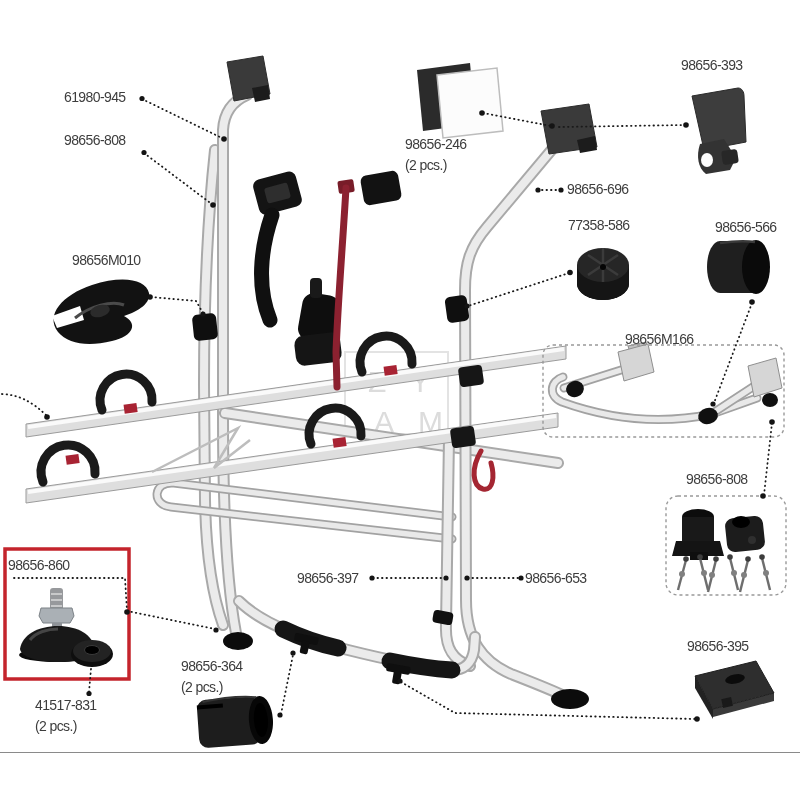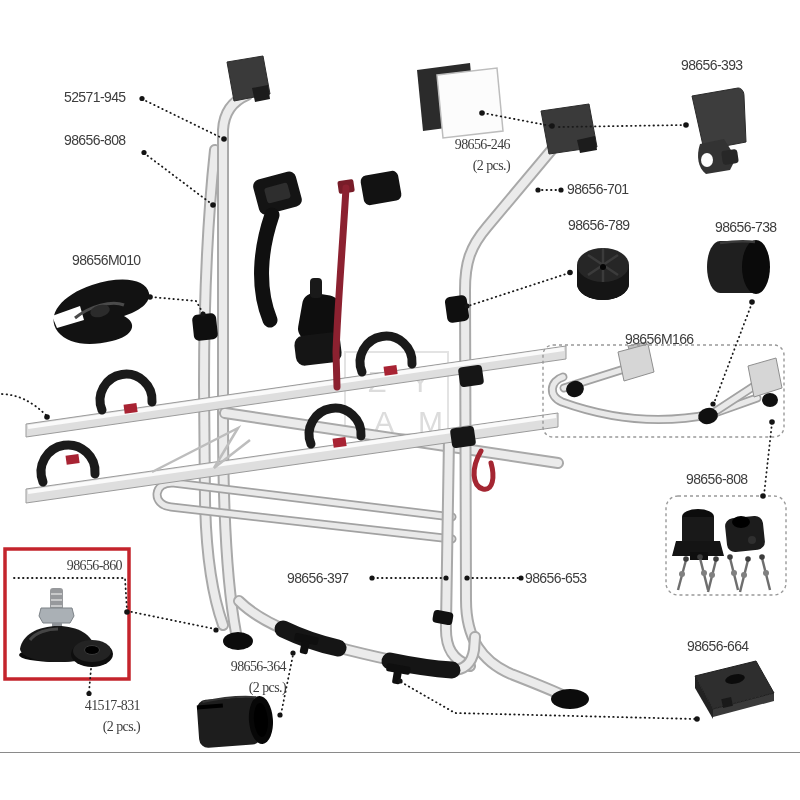--- a/index.html
+++ b/index.html
@@ -1,21 +1,21 @@
 <!DOCTYPE html>
 <html><head>
 <meta charset="utf-8">
 <style>
   html,body{margin:0;padding:0;background:#ffffff;}
   #stage{position:relative;width:800px;height:800px;background:#ffffff;overflow:hidden;
          font-family:"Liberation Sans",sans-serif;}
   #stage svg{position:absolute;left:0;top:0;}
   .lbl{position:absolute;font-size:14px;letter-spacing:-0.6px;color:#3d3d3d;
        white-space:nowrap;line-height:21px;z-index:5;}
-  .lbl-c{text-align:right;font-family:Liberation Serif, serif;}
+  .lbl-c{text-align:left;}
   .tubeA{fill:none;stroke:#a9a9a9;stroke-width:12;stroke-linecap:round;}
   .tubeB{fill:none;stroke:#ebebeb;stroke-width:8;stroke-linecap:round;}
   .tubeA2{fill:none;stroke:#a2a2a2;stroke-width:9;stroke-linecap:round;}
   .tubeB2{fill:none;stroke:#e9e9e9;stroke-width:5.5;stroke-linecap:round;}
   .dotted{fill:none;stroke:#1a1a1a;stroke-width:1.8;stroke-linecap:round;
           stroke-dasharray:0.5 4;}
   .ldot{fill:#141414;}
   .dashbox{fill:none;stroke:#999999;stroke-width:1.4;stroke-dasharray:3 3;}
   .wmtext{fill:#dcdcdc;font-family:"Liberation Sans",sans-serif;font-size:30px;
           letter-spacing:24px;}
@@ -312,45 +312,45 @@
     <circle class="ldot" cx="372" cy="578" r="2.6"></circle>
         <circle class="ldot" cx="446" cy="578" r="2.6"></circle>
     <circle class="ldot" cx="467" cy="578" r="2.6"></circle>
         <circle class="ldot" cx="521" cy="578" r="2.6"></circle>
     <circle class="ldot" cx="400" cy="681" r="2.6"></circle>
         <circle class="ldot" cx="697" cy="719" r="2.8"></circle>
     <circle class="ldot" cx="47" cy="417" r="2.8"></circle>
   </g>
 </svg>
 
-<div class="lbl" style="left:64px;top:87px">52571-945</div>
+<div class="lbl" style="left:64px;top:87px">61980-945</div>
 <div class="lbl" style="left:64px;top:130px">98656-808</div>
 <div class="lbl" style="left:72px;top:250px">98656M010</div>
 
 <div class="lbl lbl-c" style="left:405px;top:134px;width:105px">
   <div>98656-246</div>
   <div>(2 pcs.)</div>
 </div>
 
 <div class="lbl" style="left:681px;top:55px">98656-393</div>
-<div class="lbl" style="left:567px;top:179px">98656-701</div>
-<div class="lbl" style="left:568px;top:215px">98656-789</div>
-<div class="lbl" style="left:715px;top:217px">98656-738</div>
+<div class="lbl" style="left:567px;top:179px">98656-696</div>
+<div class="lbl" style="left:568px;top:215px">77358-586</div>
+<div class="lbl" style="left:715px;top:217px">98656-566</div>
 <div class="lbl" style="left:625px;top:329px">98656M166</div>
 <div class="lbl" style="left:686px;top:469px">98656-808</div>
 
 <div class="lbl lbl-c" style="left:8px;top:555px;width:114px">98656-860</div>
 
 <div class="lbl lbl-c" style="left:35px;top:695px;width:105px">
   <div>41517-831</div>
   <div>(2 pcs.)</div>
 </div>
 
 <div class="lbl lbl-c" style="left:181px;top:656px;width:105px">
   <div>98656-364</div>
   <div>(2 pcs.)</div>
 </div>
 
-<div class="lbl" style="left:287px;top:568px">98656-397</div>
+<div class="lbl" style="left:297px;top:568px">98656-397</div>
 <div class="lbl" style="left:525px;top:568px">98656-653</div>
-<div class="lbl" style="left:687px;top:636px">98656-664</div>
+<div class="lbl" style="left:687px;top:636px">98656-395</div>
 
 </div>
 
 </body></html>

